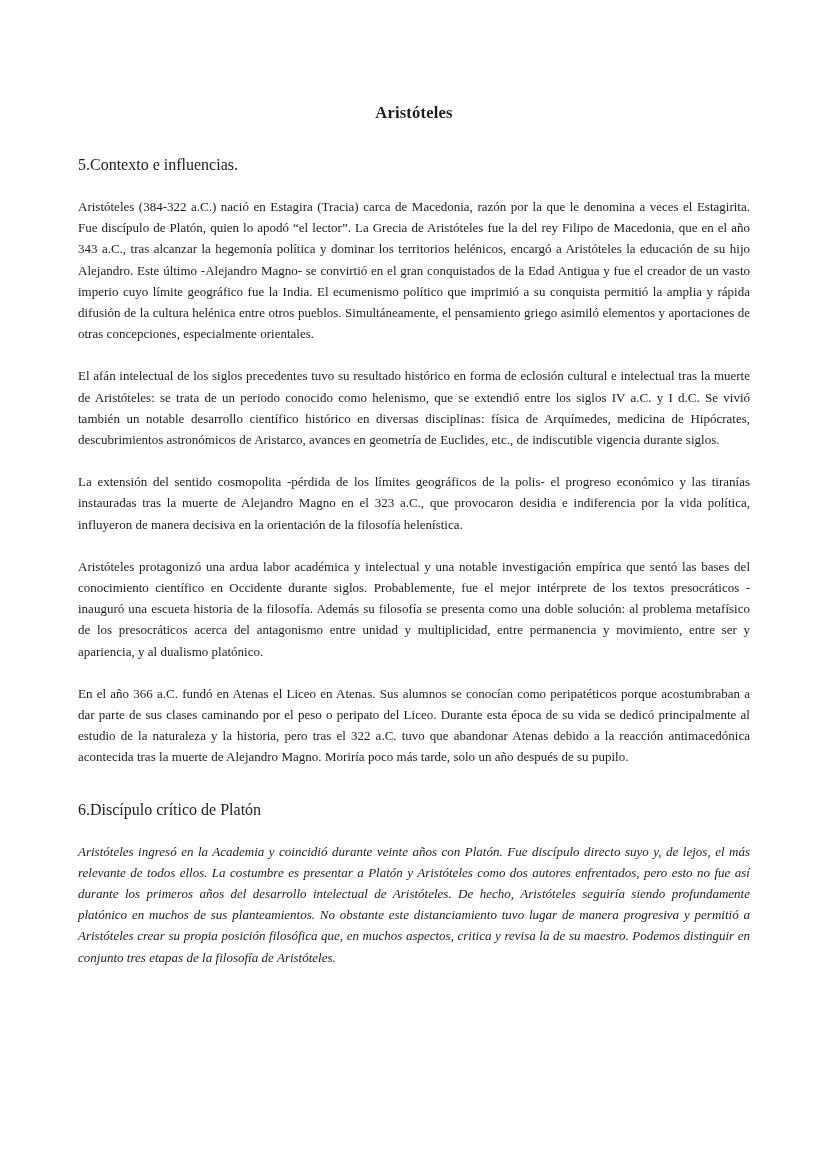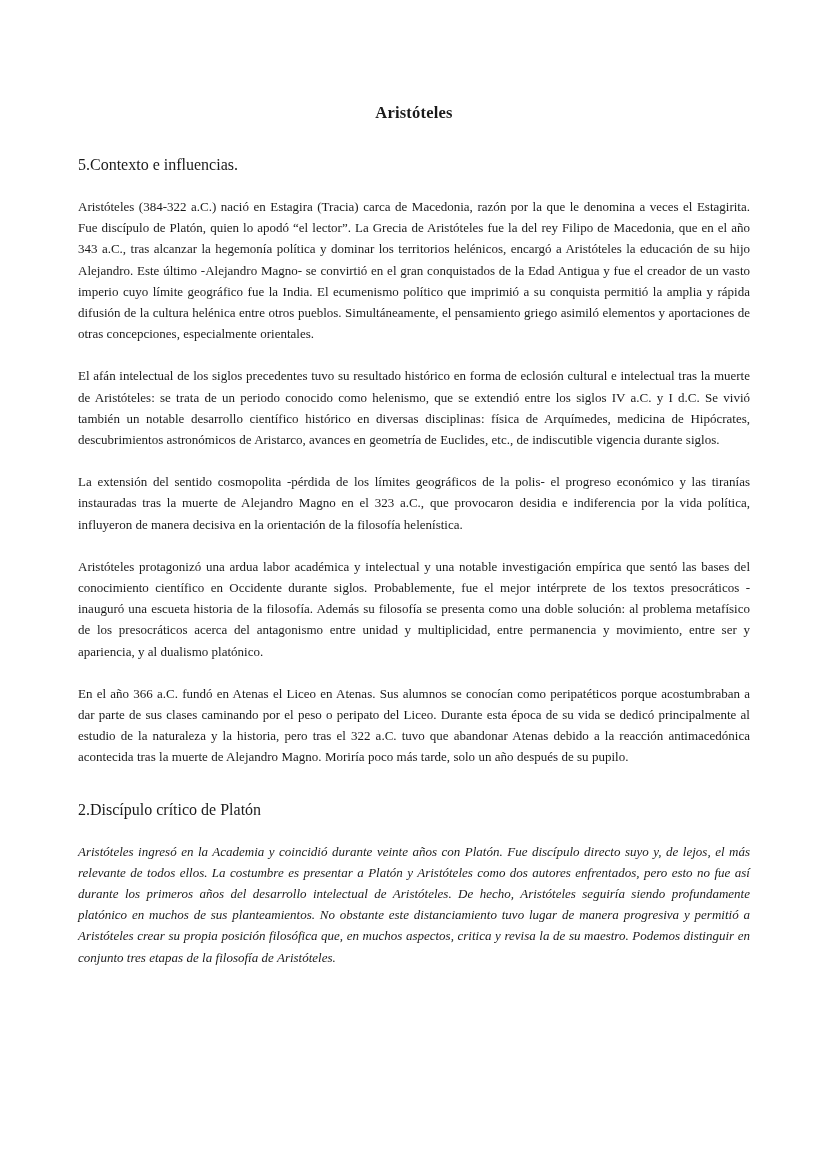--- a/index.html
+++ b/index.html
@@ -80,18 +80,18 @@
     <p class="body-par">Aristóteles (384-322 a.C.) nació en Estagira (Tracia) carca de Macedonia, razón por la que le denomina a veces el Estagirita. Fue discípulo de Platón, quien lo apodó “el lector”. La Grecia de Aristóteles fue la del rey Filipo de Macedonia, que en el año 343 a.C., tras alcanzar la hegemonía política y dominar los territorios helénicos, encargó a Aristóteles la educación de su hijo Alejandro. Este último -Alejandro Magno- se convirtió en el gran conquistados de la Edad Antigua y fue el creador de un vasto imperio cuyo límite geográfico fue la India. El ecumenismo político que imprimió a su conquista permitió la amplia y rápida difusión de la cultura helénica entre otros pueblos. Simultáneamente, el pensamiento griego asimiló elementos y aportaciones de otras concepciones, especialmente orientales.</p>
 
     <p class="body-par">El afán intelectual de los siglos precedentes tuvo su resultado histórico en forma de eclosión cultural e intelectual tras la muerte de Aristóteles: se trata de un periodo conocido como helenismo, que se extendió entre los siglos IV a.C. y I d.C. Se vivió también un notable desarrollo científico histórico en diversas disciplinas: física de Arquímedes, medicina de Hipócrates, descubrimientos astronómicos de Aristarco, avances en geometría de Euclides, etc., de indiscutible vigencia durante siglos.</p>
 
     <p class="body-par">La extensión del sentido cosmopolita -pérdida de los límites geográficos de la polis- el progreso económico y las tiranías instauradas tras la muerte de Alejandro Magno en el 323 a.C., que provocaron desidia e indiferencia por la vida política, influyeron de manera decisiva en la orientación de la filosofía helenística.</p>
 
     <p class="body-par">Aristóteles protagonizó una ardua labor académica y intelectual y una notable investigación empírica que sentó las bases del conocimiento científico en Occidente durante siglos. Probablemente, fue el mejor intérprete de los textos presocráticos -inauguró una escueta historia de la filosofía. Además su filosofía se presenta como una doble solución: al problema metafísico de los presocráticos acerca del antagonismo entre unidad y multiplicidad, entre permanencia y movimiento, entre ser y apariencia, y al dualismo platónico.</p>
 
     <p class="body-par">En el año 366 a.C. fundó en Atenas el Liceo en Atenas. Sus alumnos se conocían como peripatéticos porque acostumbraban a dar parte de sus clases caminando por el peso o peripato del Liceo. Durante esta época de su vida se dedicó principalmente al estudio de la naturaleza y la historia, pero tras el 322 a.C. tuvo que abandonar Atenas debido a la reacción antimacedónica acontecida tras la muerte de Alejandro Magno. Moriría poco más tarde, solo un año después de su pupilo.</p>
 
-    <h2 class="section-heading heading-2">2.Discípulo crítico de Platón</h2>
+    <h2 class="section-heading heading-2">6.Discípulo crítico de Platón</h2>
 
     <p class="body-par">Aristóteles ingresó en la Academia y coincidió durante veinte años con Platón. Fue discípulo directo suyo y, de lejos, el más relevante de todos ellos. La costumbre es presentar a Platón y Aristóteles como dos autores enfrentados, pero esto no fue así durante los primeros años del desarrollo intelectual de Aristóteles. De hecho, Aristóteles seguiría siendo profundamente platónico en muchos de sus planteamientos. No obstante este distanciamiento tuvo lugar de manera progresiva y permitió a Aristóteles crear su propia posición filosófica que, en muchos aspectos, critica y revisa la de su maestro. Podemos distinguir en conjunto tres etapas de la filosofía de Aristóteles.</p>
 
   </div>
 </div>
 
 </body></html>

